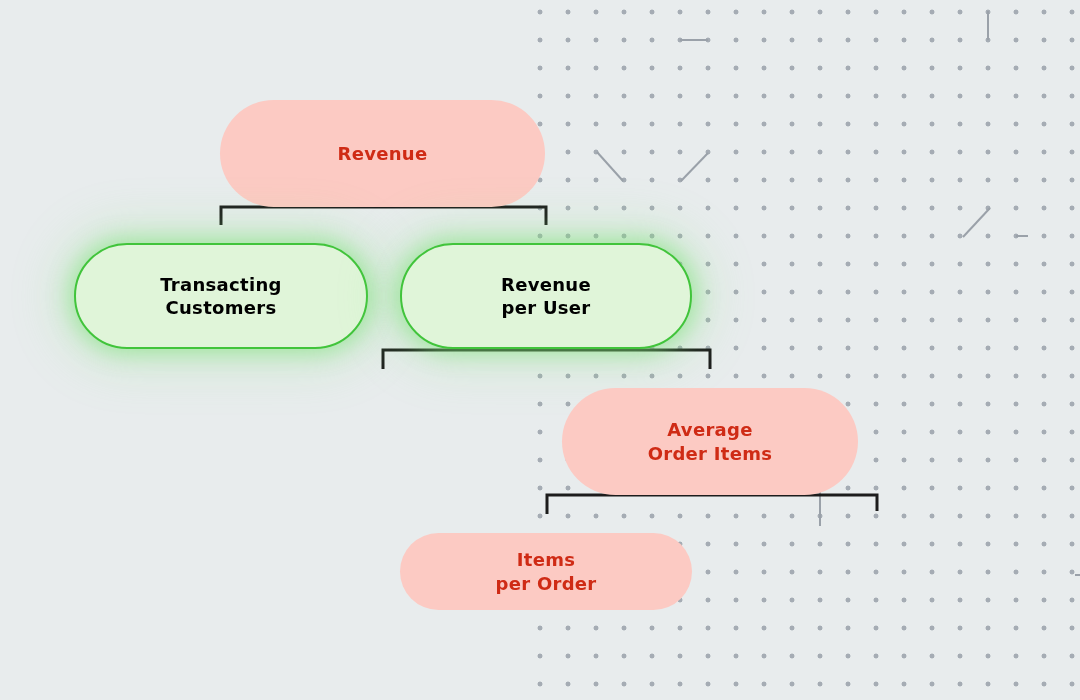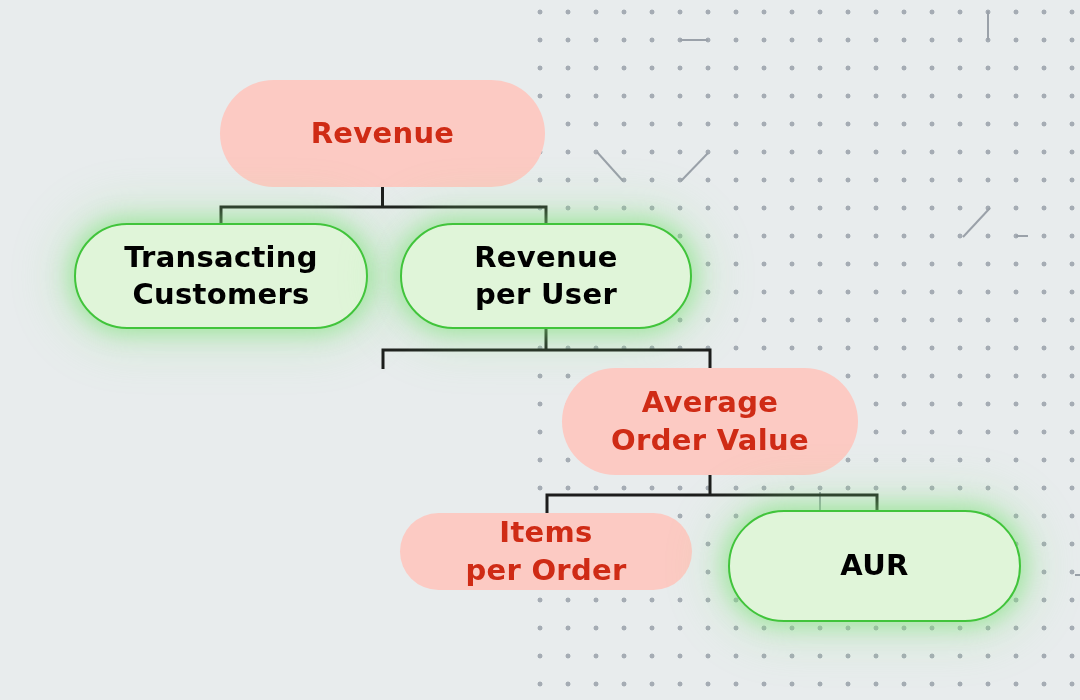--- a/index.html
+++ b/index.html
@@ -16,28 +16,29 @@
     background-image: radial-gradient(circle at 14px 12px, #a5acb4 2.1px, rgba(0,0,0,0) 2.8px);
     background-size: 28px 28px;
     z-index:1;
   }
   .wires { position:absolute; left:0; top:0; z-index:2; }
   .node {
     position:absolute;
     display:flex; align-items:center; justify-content:center;
     text-align:center;
     font-weight:bold;
-    font-size:29px;
+    font-size:18px;
     line-height:1.28;
     letter-spacing:0.3px;
     border-radius:56px;
     white-space:pre-line;
     box-sizing:border-box;
     z-index:3;
     cursor:pointer;
+    margin-top:20px;
   }
   .node.red {
     background:#fccac3;
     color:#cf2b15;
   }
   .node.green {
     background:#e0f5d9;
     color:#000000;
     border:2.5px solid #41c43b;
     box-shadow: 0 0 20px 5px rgba(120,225,115,0.50),
@@ -81,20 +82,19 @@
   <div class="node red n-revenue">Revenue</div>
 
   <div class="node green n-transacting">Transacting
 Customers</div>
 
   <div class="node green n-revenue-per-user">Revenue
 per User</div>
 
 
   <div class="node red n-average-order-value">Average
-Order Value</div>
+Order Items</div>
 
   <div class="node red n-items-per-order">Items
 per Order</div>
 
-  <div class="node green n-aur">AUR</div>
 
 </div>
 
 </body></html>

